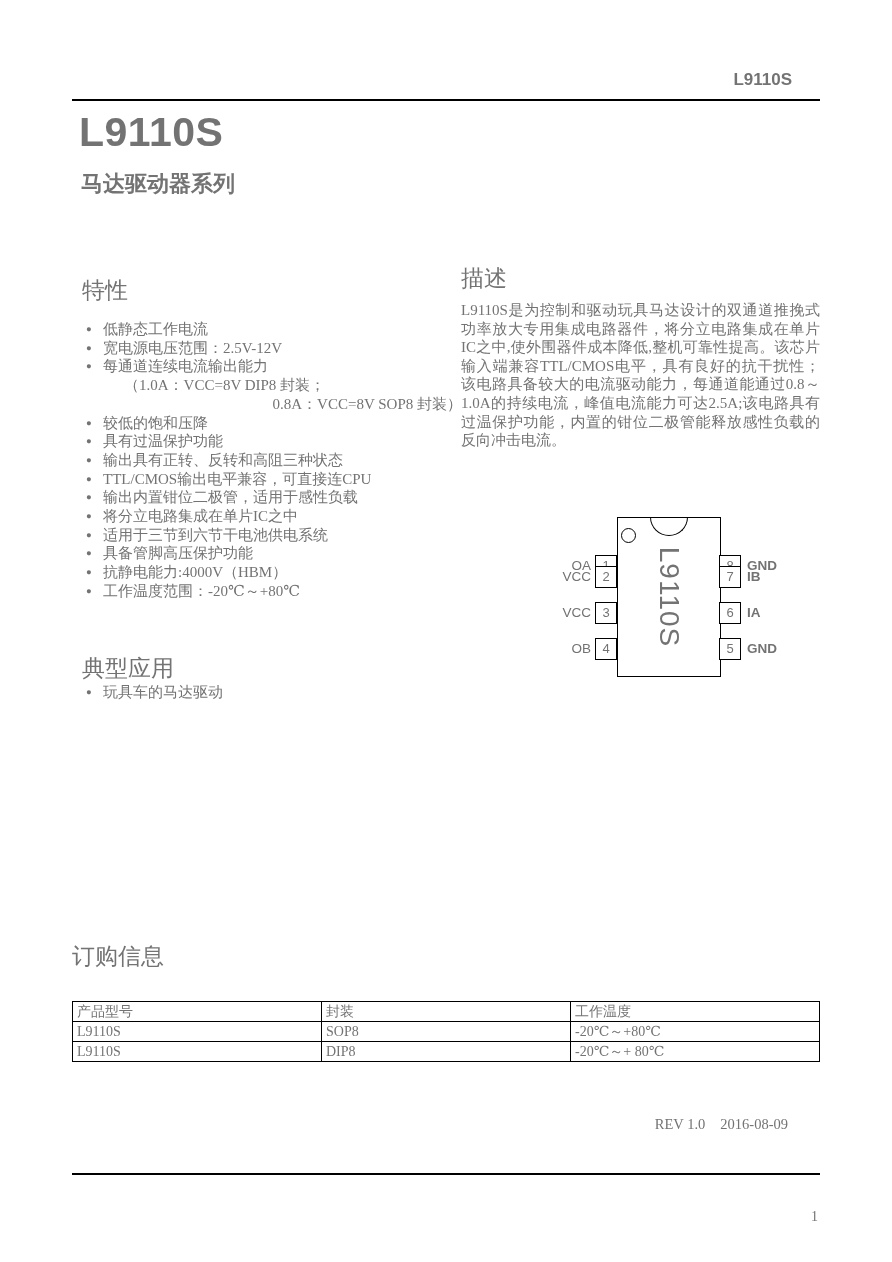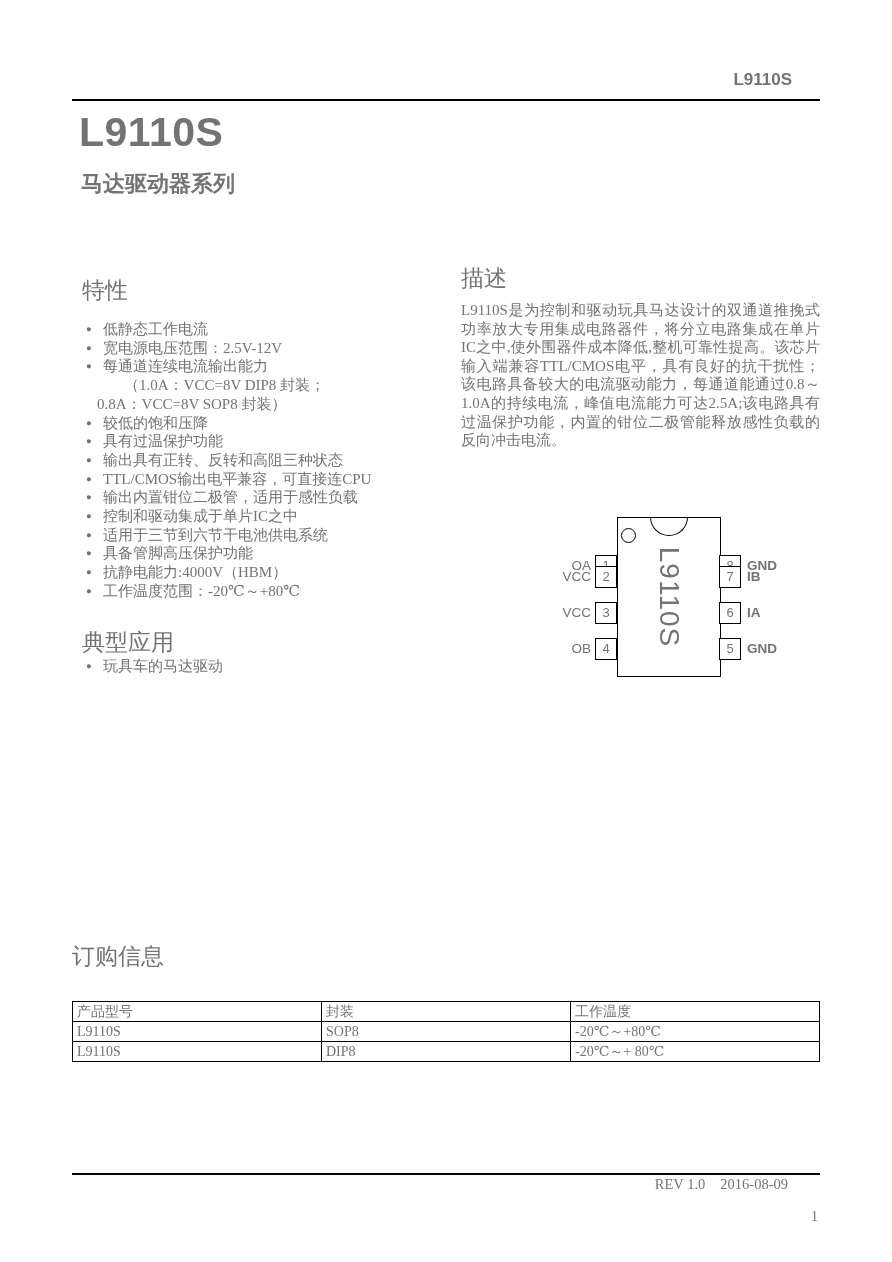--- a/index.html
+++ b/index.html
@@ -52,24 +52,24 @@
     list-style: none; margin: 16px 0 0 0; padding: 0;
     font-size: 15px; line-height: 18.7px;
   }
   .features li, .applications li { position: relative; padding-left: 21px; }
   .features li::before, .applications li::before {
     content: "\25CF"; position: absolute; left: 4px; top: 0;
     font-size: 9.5px; line-height: 18.7px;
   }
   .features li.cont::before { content: none; }
   .features li.cont1 { padding-left: 3px; margin-left: 39px; }
-  .features li.cont2 { padding-left: 15px; }
-
-  
-  .applications { position: absolute; left: 82px; top: 630px; width: 380px; }
+  .features li.cont2 { padding-left: 15px; text-align: right; }
+
+  
+  .applications { position: absolute; left: 82px; top: 656px; width: 380px; }
   .applications ul { margin-top: 1px; }
 
   
   .description { position: absolute; left: 461px; top: 266px; width: 359px; }
   .description p {
     margin: 9px 0 0 0; font-size: 15px; line-height: 18.6px;
     text-align: justify;
   }
 
   
@@ -125,21 +125,21 @@
     height: 20px; padding: 0 4px;
   }
   .ordering col { width: 33.33%; }
 
   
   .footer-rule {
     position: absolute; left: 72px; top: 1173px; width: 748px; height: 2px;
     background: #000;
   }
   .footer-rev {
-    position: absolute; left: 72px; top: 1176px; width: 716px;
+    position: absolute; left: 72px; top: 1116px; width: 716px;
     text-align: right; font-size: 14.5px;
   }
   .footer-rev .footer-date { margin-left: 15px; }
   .page-number {
     position: absolute; left: 72px; top: 1209px; width: 746px;
     text-align: right; font-size: 14px;
   }
 </style>
 </head>
 <body>
@@ -160,21 +160,21 @@
       <li>低静态工作电流</li>
       <li>宽电源电压范围：2.5V-12V</li>
       <li>每通道连续电流输出能力</li>
       <li class="cont cont1">（1.0A：VCC=8V DIP8 封装；</li>
       <li class="cont cont2">0.8A：VCC=8V SOP8 封装）</li>
       <li>较低的饱和压降</li>
       <li>具有过温保护功能</li>
       <li>输出具有正转、反转和高阻三种状态</li>
       <li>TTL/CMOS输出电平兼容，可直接连CPU</li>
       <li>输出内置钳位二极管，适用于感性负载</li>
-      <li>控制和驱动集成于单片IC之中</li>
+      <li>将分立电路集成在单片IC之中</li>
       <li>适用于三节到六节干电池供电系统</li>
       <li>具备管脚高压保护功能</li>
       <li>抗静电能力:4000V（HBM）</li>
       <li>工作温度范围：-20℃～+80℃</li>
     </ul>
   </section>
 
   <section class="applications">
     <h2 class="sec">典型应用</h2>
     <ul>

